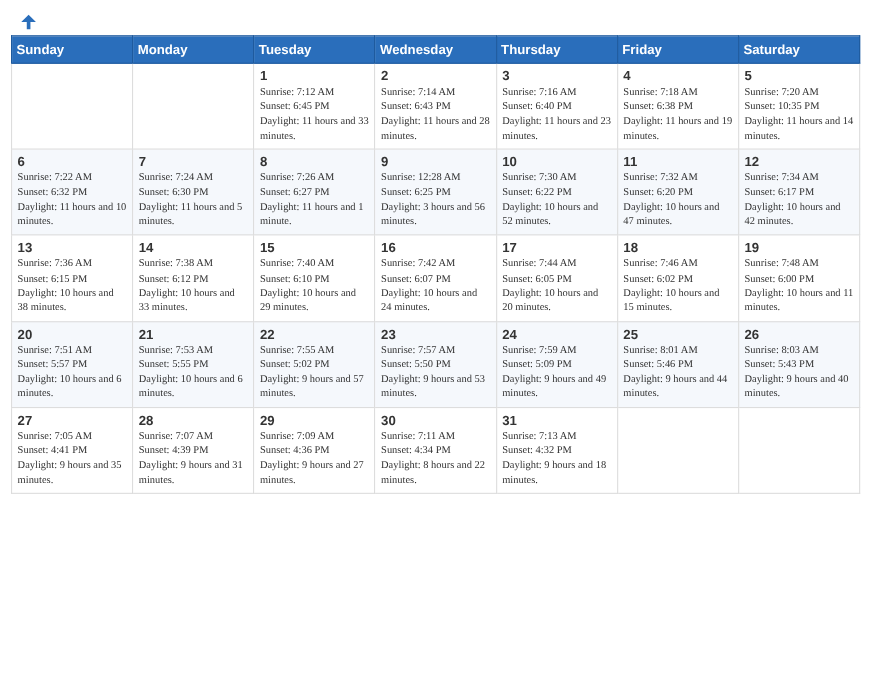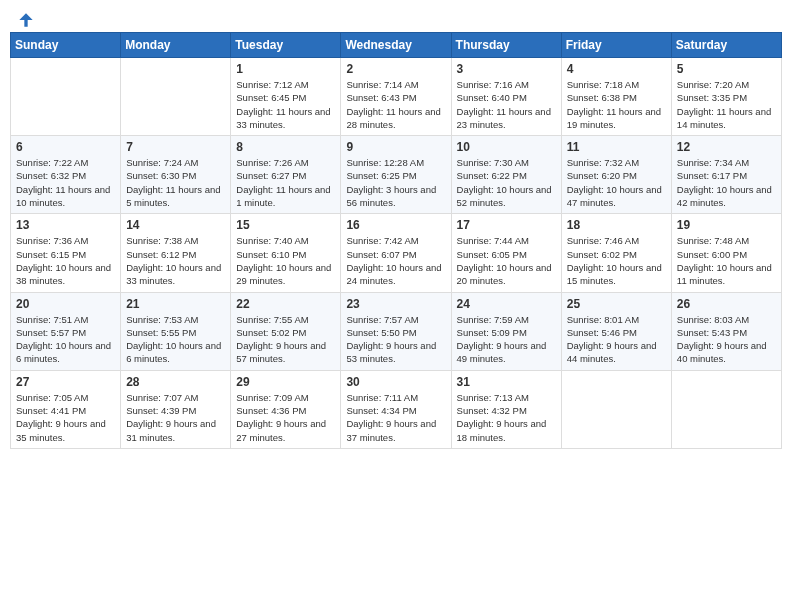--- a/index.html
+++ b/index.html
@@ -82,20 +82,21 @@
     .day-number {
       font-size: 12px;
       font-weight: bold;
       display: block;
       margin-bottom: 2px;
     }
     .day-info {
       font-size: 9.5px;
       line-height: 1.4;
       color: #333;
+      font-family: Liberation Serif, serif;
     }
     .empty-cell {
       background: #fff !important;
     }
   </style>
 </head>
 <body>
 
 <div class="header">
   <div class="logo">
@@ -160,21 +161,21 @@
           <div class="day-info">
             <div>Sunrise: 7:18 AM</div>
             <div>Sunset: 6:38 PM</div>
             <div>Daylight: 11 hours and 19 minutes.</div>
           </div>
         </td>
         <td>
           <span class="day-number">5</span>
           <div class="day-info">
             <div>Sunrise: 7:20 AM</div>
-            <div>Sunset: 3:35 PM</div>
+            <div>Sunset: 10:35 PM</div>
             <div>Daylight: 11 hours and 14 minutes.</div>
           </div>
         </td>
       </tr>
       <tr>
         <td>
           <span class="day-number">6</span>
           <div class="day-info">
             <div>Sunrise: 7:22 AM</div>
             <div>Sunset: 6:32 PM</div>
@@ -369,21 +370,21 @@
             <div>Sunrise: 7:09 AM</div>
             <div>Sunset: 4:36 PM</div>
             <div>Daylight: 9 hours and 27 minutes.</div>
           </div>
         </td>
         <td>
           <span class="day-number">30</span>
           <div class="day-info">
             <div>Sunrise: 7:11 AM</div>
             <div>Sunset: 4:34 PM</div>
-            <div>Daylight: 9 hours and 37 minutes.</div>
+            <div>Daylight: 8 hours and 22 minutes.</div>
           </div>
         </td>
         <td>
           <span class="day-number">31</span>
           <div class="day-info">
             <div>Sunrise: 7:13 AM</div>
             <div>Sunset: 4:32 PM</div>
             <div>Daylight: 9 hours and 18 minutes.</div>
           </div>
         </td>

